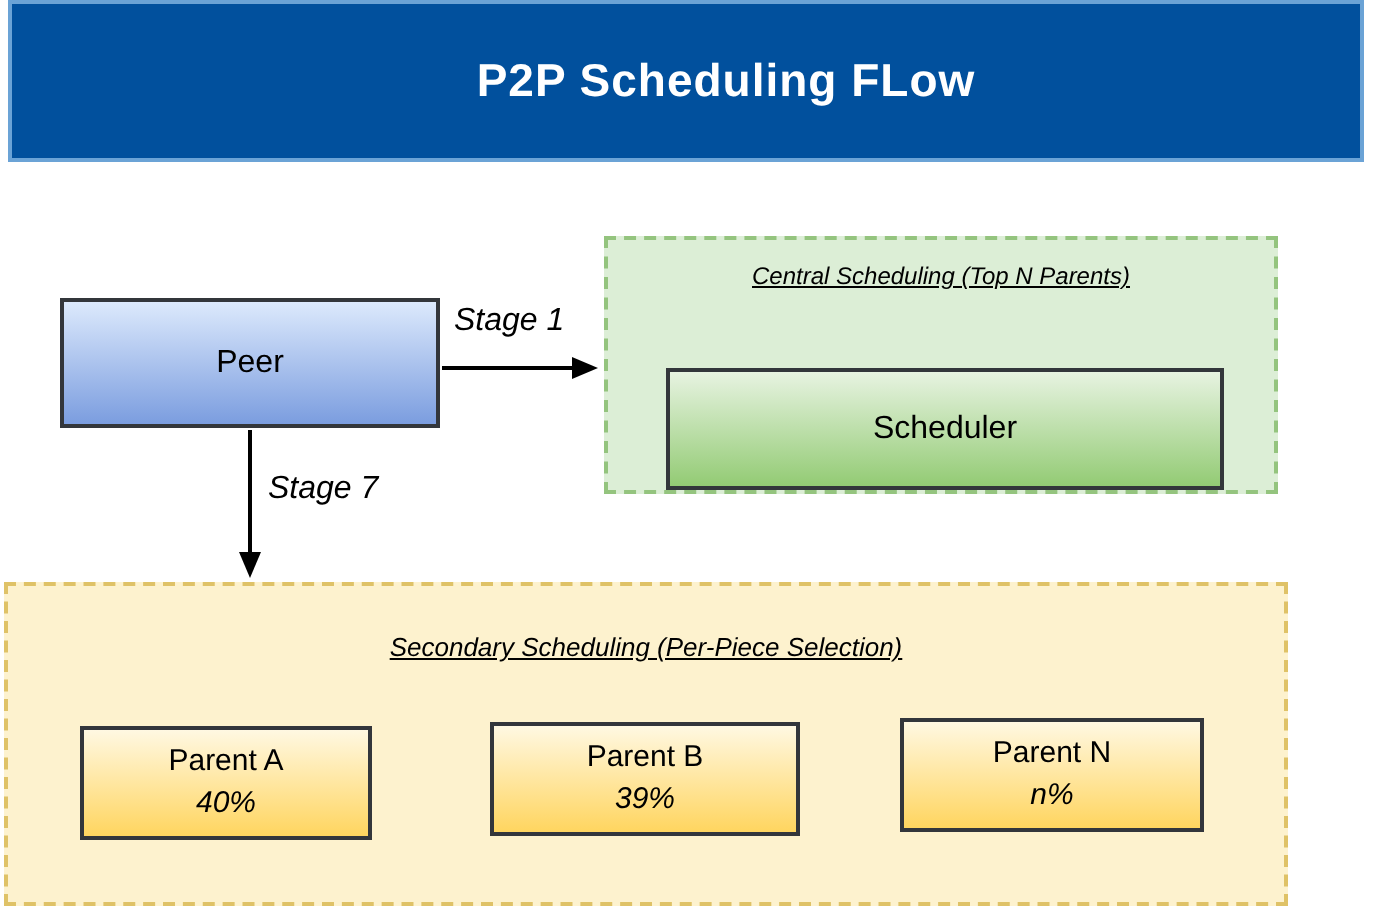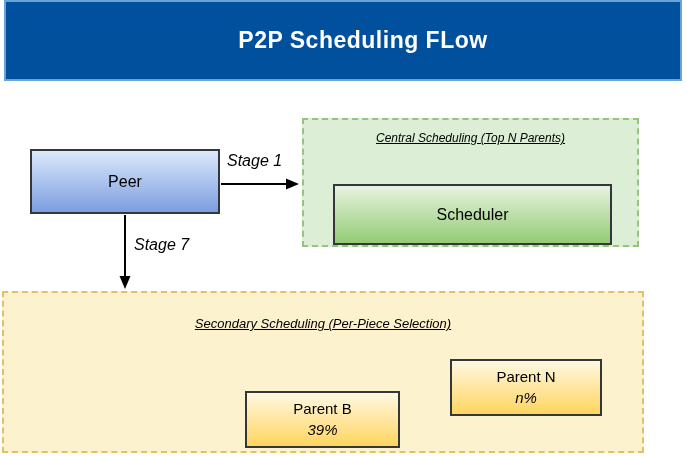--- a/index.html
+++ b/index.html
@@ -28,21 +28,21 @@
     left:333px; top:168px; width:279px; height:61px;
     background:linear-gradient(#e7f3e1, #93cb74);
     margin-top:16px;
   }
   .node-parent{
     width:150px; height:57px; top:361px;
     background:linear-gradient(#fff8e2, #ffd55f);
     font-size:15px; line-height:1.35;
   }
   .parent-a{left:40px;  width:146px; top:363px;}
-  .parent-b{left:245px; width:155px;margin-top:30px;}
+  .parent-b{left:245px; width:155px;}
   .parent-n{left:450px; width:152px; top:359px;}
   .share{font-style:italic;}
 
   
   .group{position:absolute; box-sizing:border-box;}
   .group-central{
     left:302px; top:118px; width:337px; height:129px;
     background:#dceed6; border:2px dashed #94c47e;
   }
   .group-secondary{
@@ -82,20 +82,24 @@
   </div>
 
   <div class="node node-peer">
     <span>Peer</span>
   </div>
 
   <div class="node node-scheduler">
     <span>Scheduler</span>
   </div>
 
+  <div class="node node-parent parent-a">
+    <span>Parent A</span>
+    <span class="share">40%</span>
+  </div>
   <div class="node node-parent parent-b">
     <span>Parent B</span>
     <span class="share">39%</span>
   </div>
   <div class="node node-parent parent-n">
     <span>Parent N</span>
     <span class="share">n%</span>
   </div>
 
   <svg class="arrows" viewBox="0 0 687 456" xmlns="http://www.w3.org/2000/svg">

